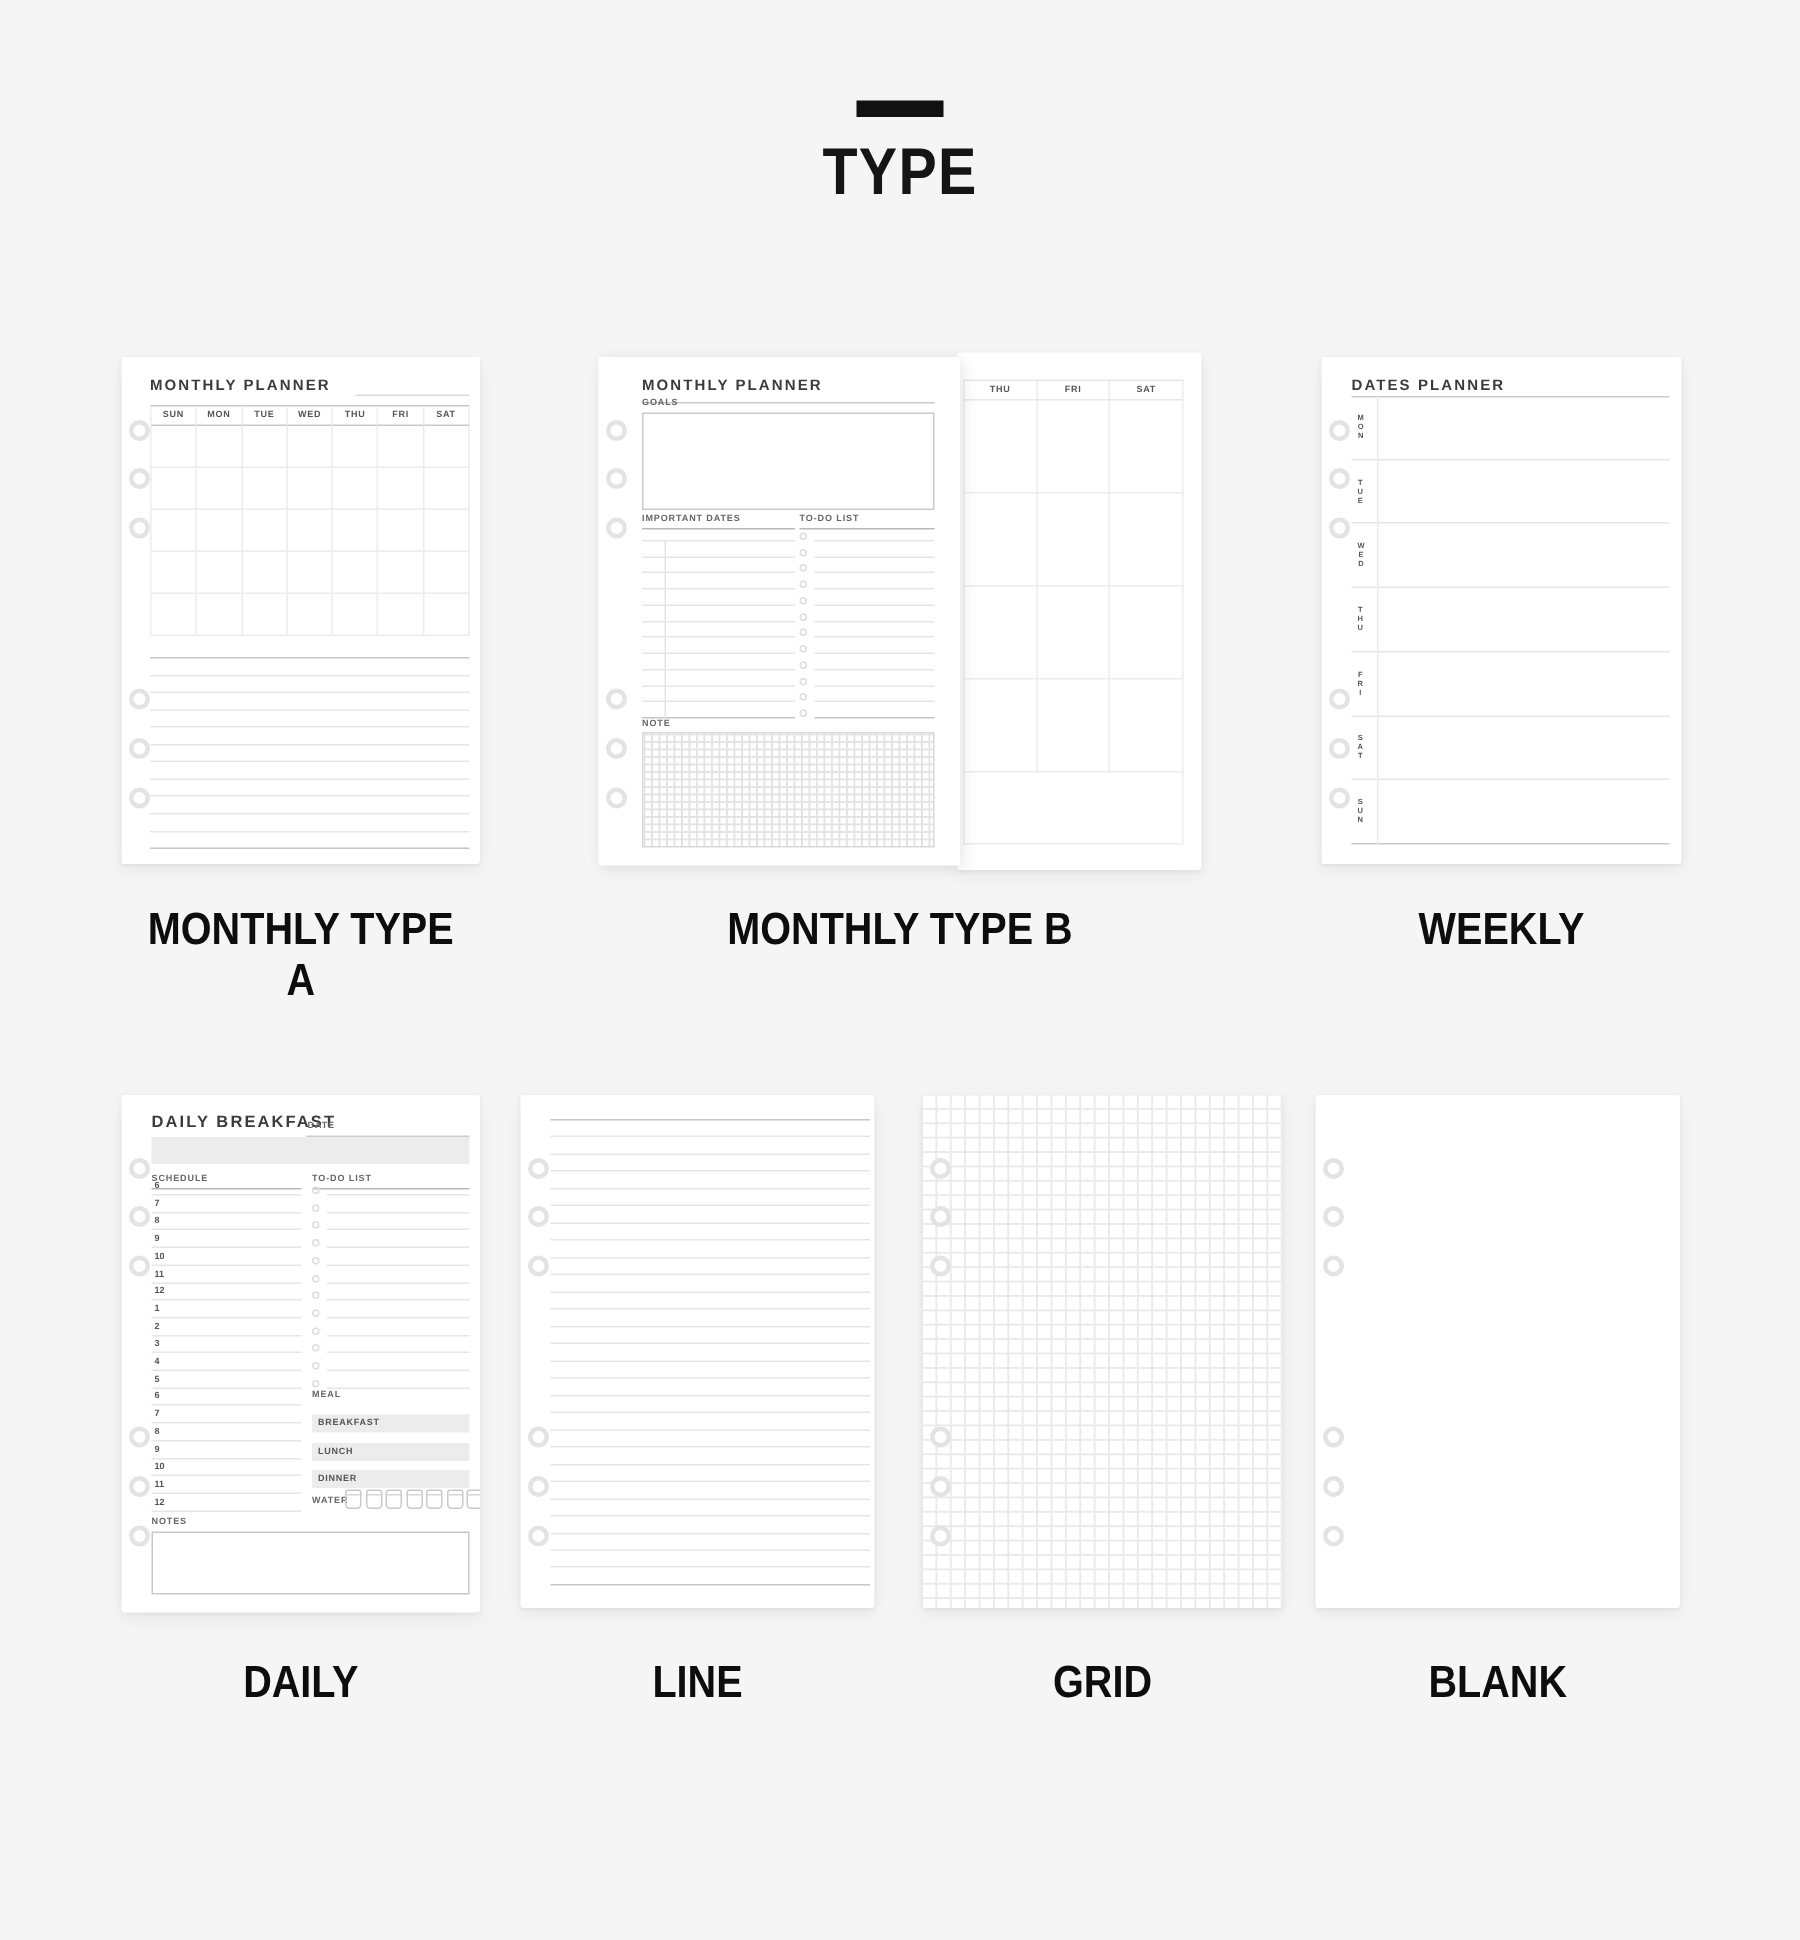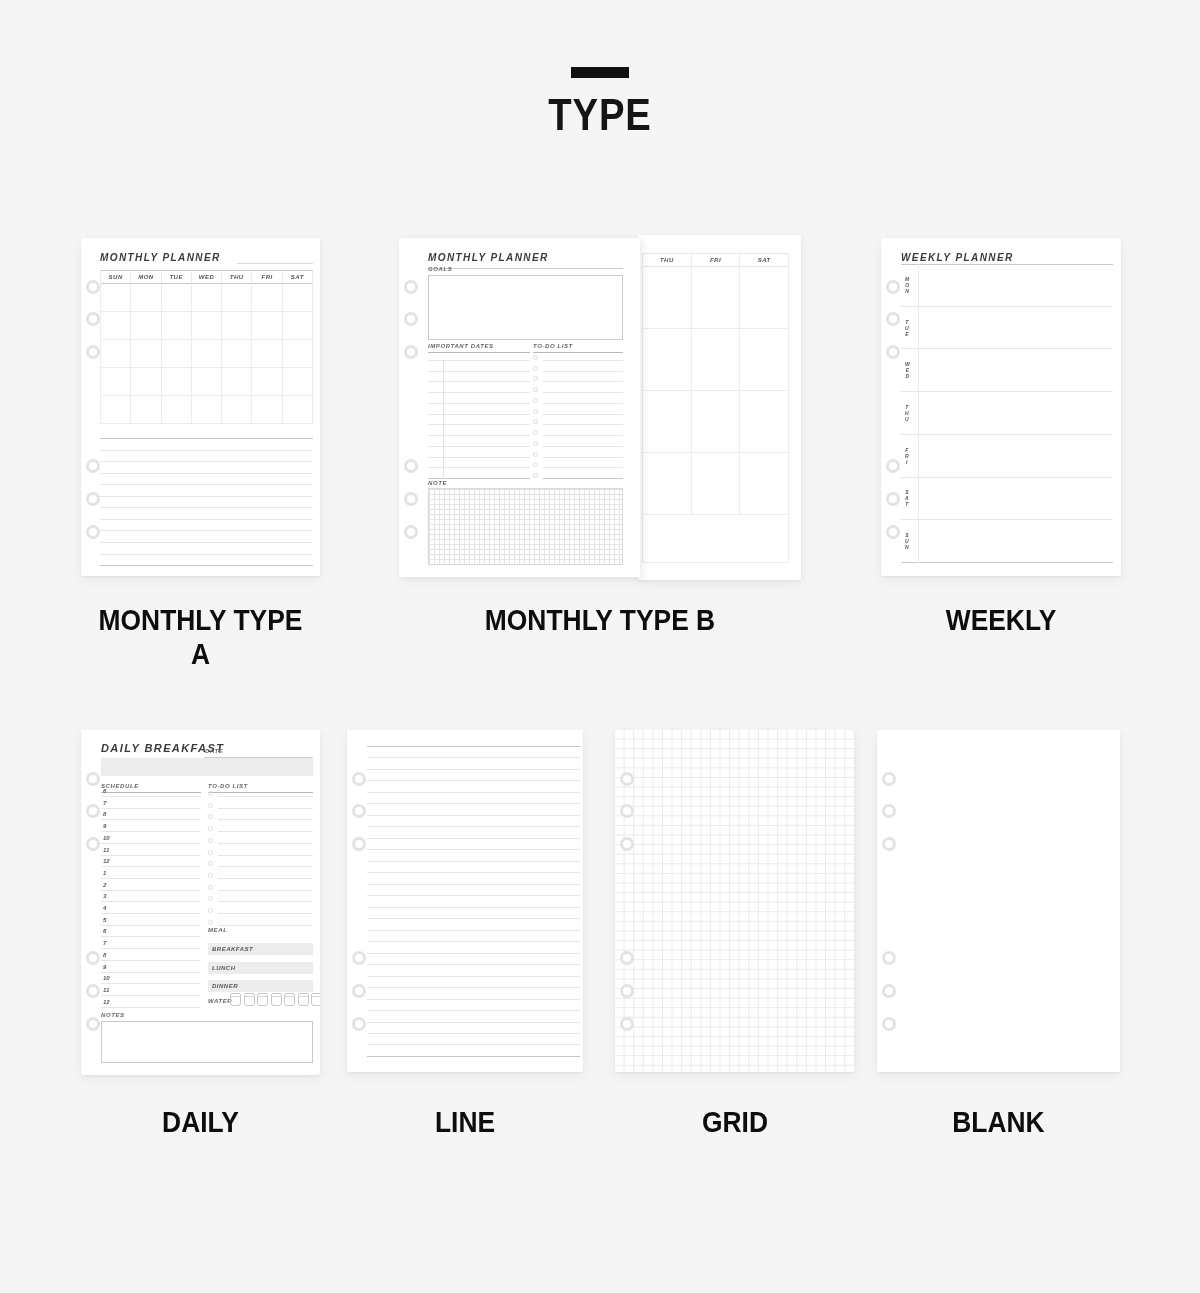--- a/index.html
+++ b/index.html
@@ -6,21 +6,21 @@
   body{background:#f5f5f5;font-family:"Liberation Sans", sans-serif;}
   .canvas{position:relative;width:1200px;height:1293px;background:#f5f5f5;overflow:hidden;}
 
   
   .accent-bar{position:absolute;left:571px;top:67px;width:58px;height:11px;background:#111;}
   .type-title{position:absolute;left:0;top:90px;width:1200px;text-align:center;
     font-size:44px;font-weight:700;color:#151515;letter-spacing:1px;transform:scaleX(.87);}
 
   
   .card{position:absolute;background:#fff;border-radius:2px;
-    box-shadow:0 1px 3px rgba(0,0,0,.05),0 4px 12px rgba(0,0,0,.06);overflow:hidden;font-style:italic;}
+    box-shadow:0 1px 3px rgba(0,0,0,.05),0 4px 12px rgba(0,0,0,.06);overflow:hidden;}
   .card-a{left:81px;top:238px;width:239px;height:338px;z-index:2;}
   .card-b-back{left:638px;top:235px;width:163px;height:345px;z-index:1;}
   .card-b-front{left:399px;top:238px;width:241px;height:339px;z-index:2;
     box-shadow:2px 2px 10px rgba(0,0,0,.10);}
   .card-w{left:881px;top:238px;width:240px;height:338px;}
   .card-d{left:81px;top:730px;width:239px;height:345px;}
   .card-l{left:347px;top:730px;width:236px;height:342px;}
   .card-g{left:615px;top:730px;width:240px;height:342px;
     background-image:linear-gradient(#eaeaea 1px,transparent 1px),linear-gradient(90deg,#eaeaea 1px,transparent 1px);
     background-size:9.6px 9.6px;background-position:-1px -1px;}
@@ -246,21 +246,21 @@
 
   <div class="card card-w">
     <div>
         <div class="hole" style="top: 42px;"></div>
         <div class="hole" style="top: 74px;"></div>
         <div class="hole" style="top: 107px;"></div>
         <div class="hole" style="top: 221px;"></div>
         <div class="hole" style="top: 254px;"></div>
         <div class="hole" style="top: 287px;"></div>
       </div>
-    <div class="planner-title" style="left:20px;top:14px;">WEEKLY PLANNER</div>
+    <div class="planner-title" style="left:20px;top:14px;">DATES PLANNER</div>
     <div class="week-topline"></div>
     <div class="week-rows">
         <div class="week-row">
           <div class="week-day">
             <span>M</span>
             <span>O</span>
             <span>N</span>
           </div>
         </div>
         <div class="week-row">

